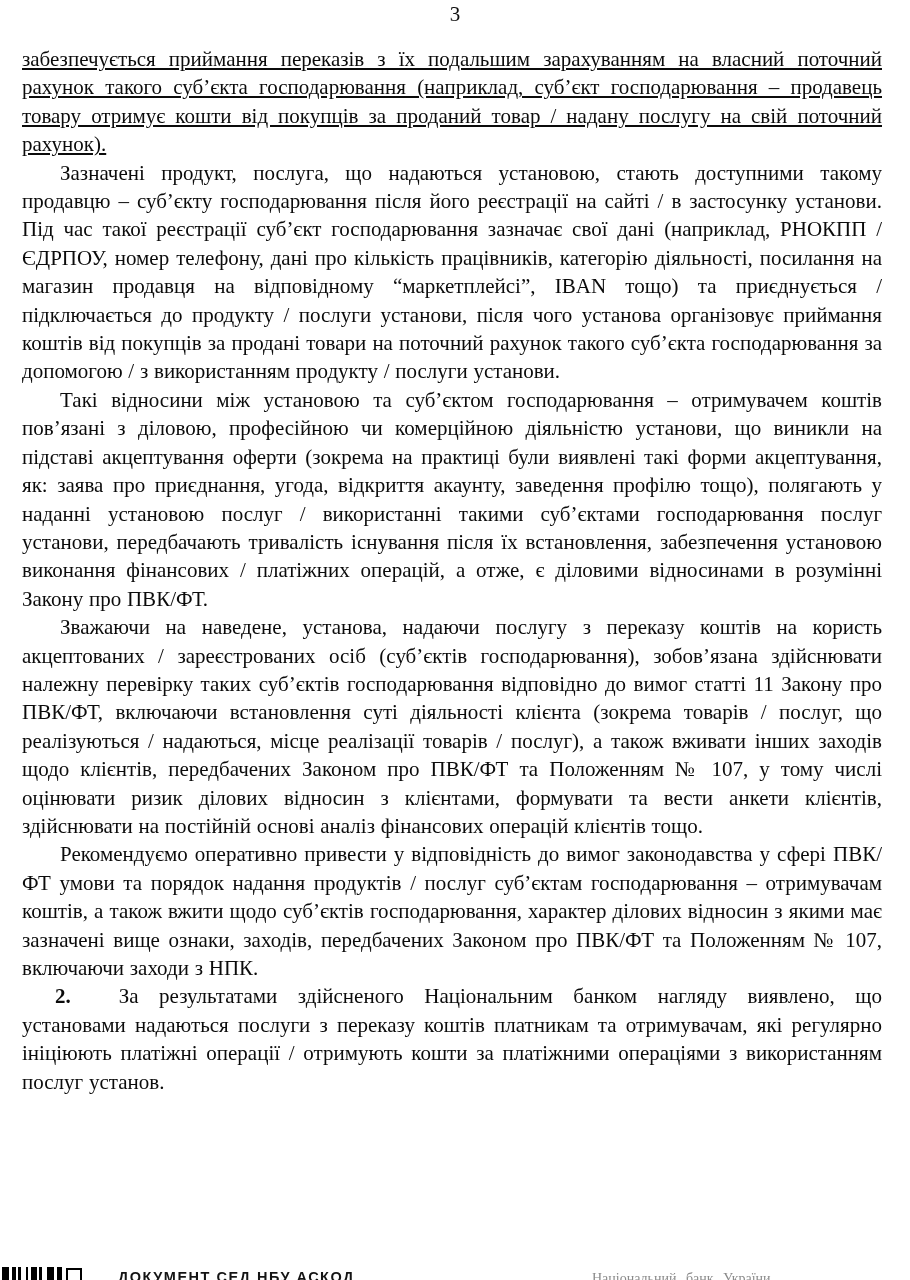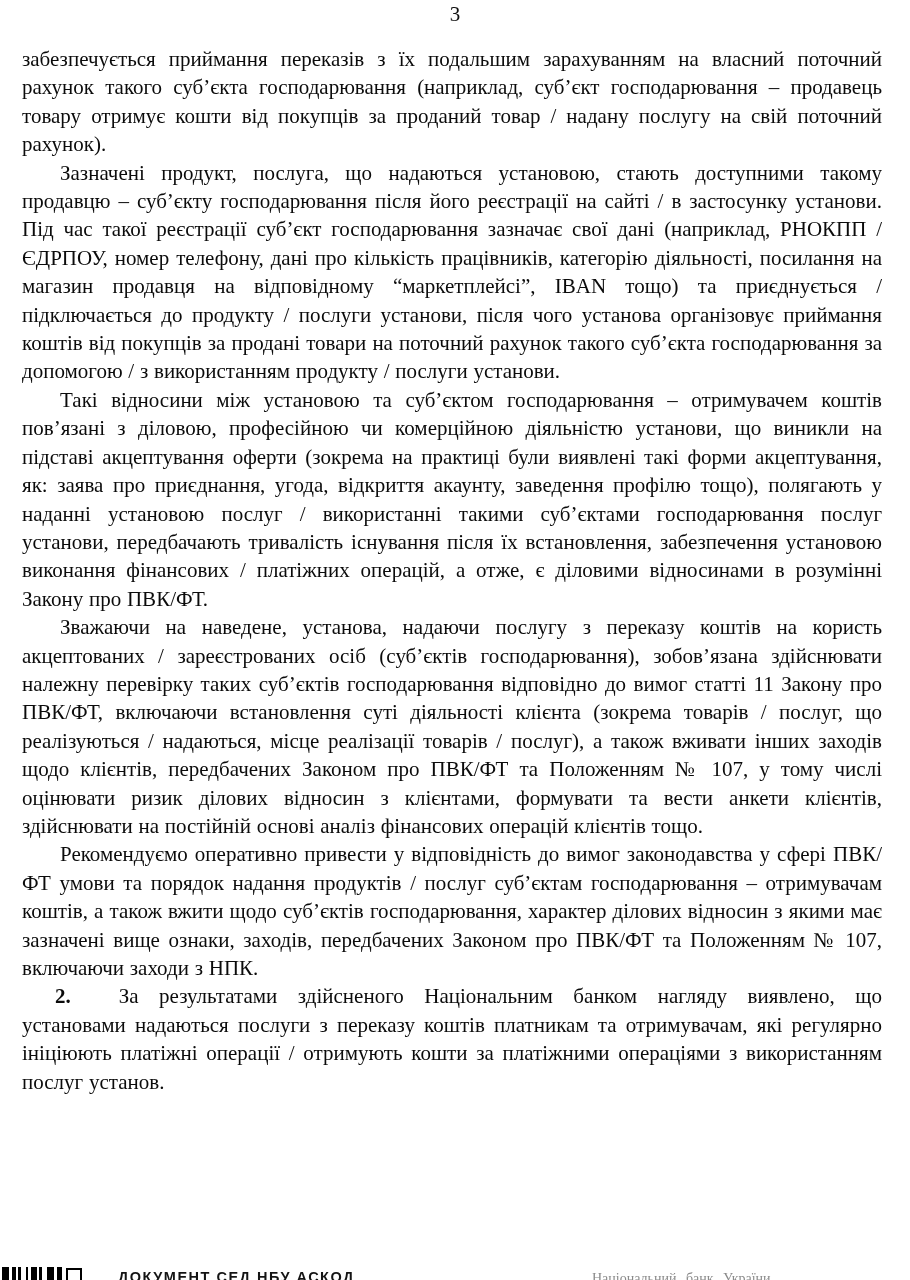--- a/index.html
+++ b/index.html
@@ -34,20 +34,21 @@
   .para {
     margin: 0;
     font-size: 21px;
     line-height: 28.4px;
     text-align: justify;
     text-indent: 38px;
     word-spacing: 0.5px;
   }
   .para.no-indent {
     text-indent: 0;
+    text-decoration: underline;
   }
   .para.numbered {
     text-indent: 33px;
   }
   .para .num {
     font-weight: bold;
   }
   .para .numtab {
     display: inline-block;
     width: 48px;

